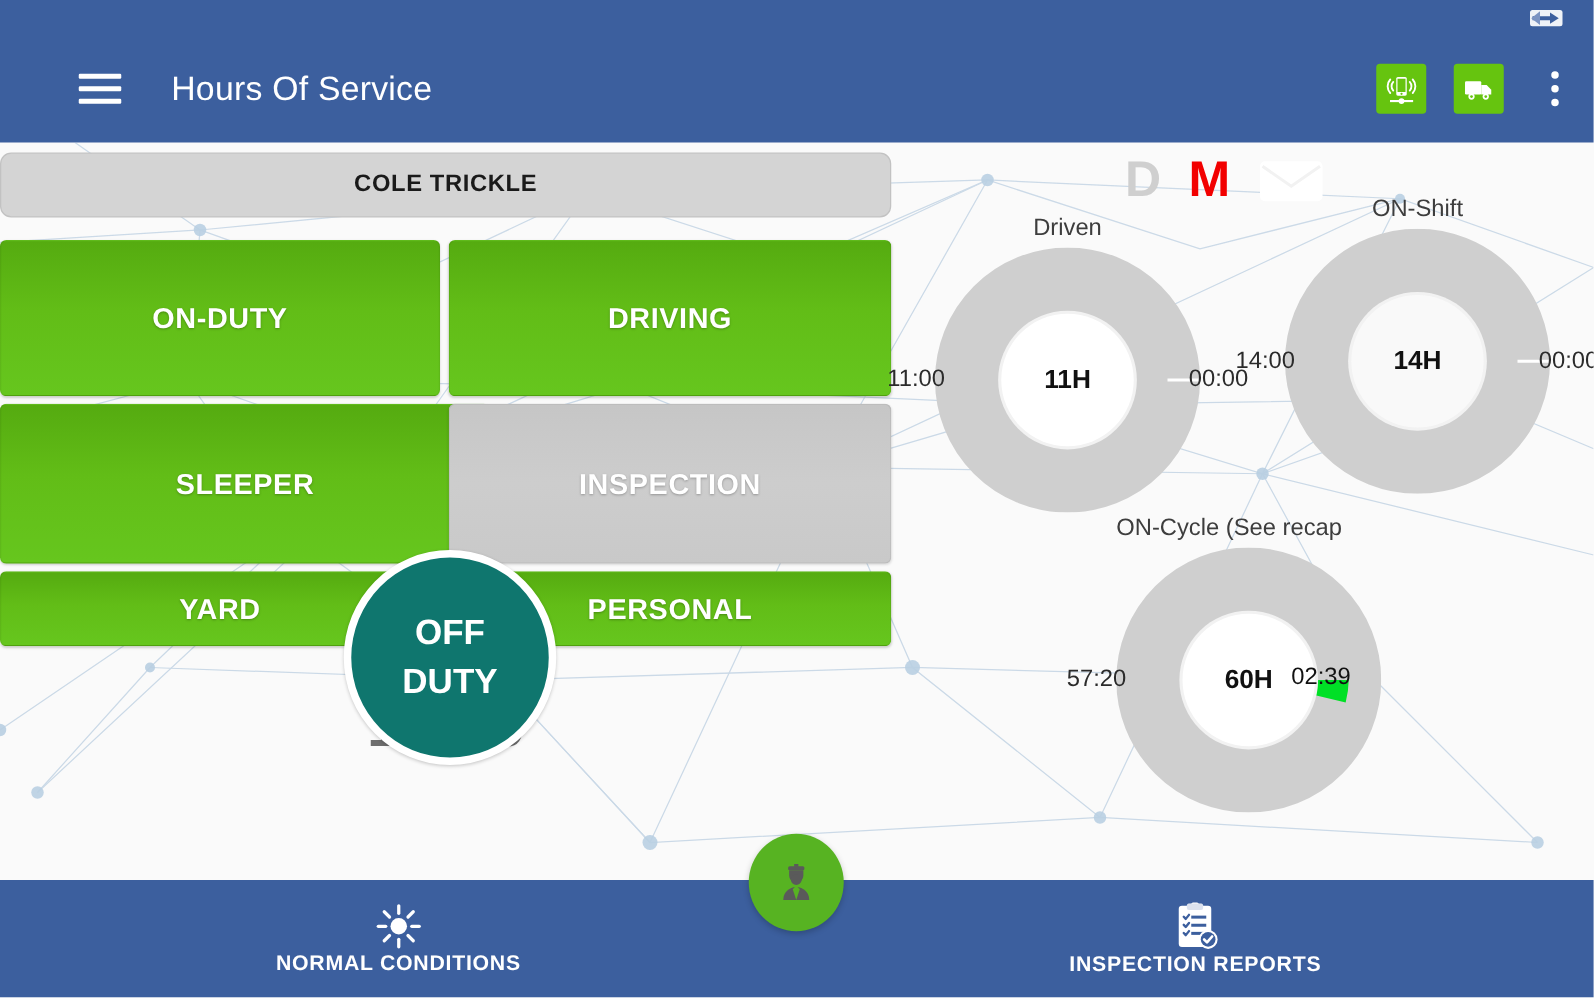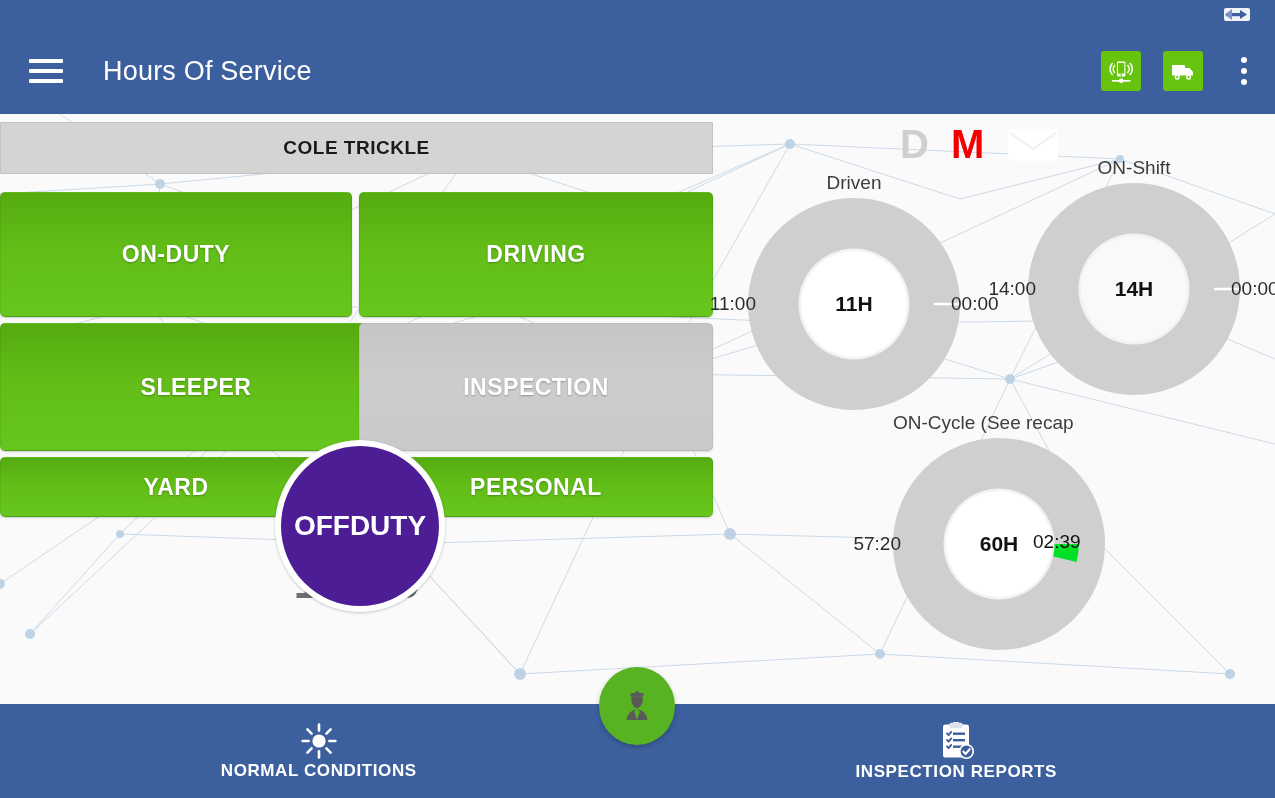--- a/index.html
+++ b/index.html
@@ -28,20 +28,21 @@
     width: 30px; height: 17px;
   }
 
   
   .appbar {
     position: absolute; top: 28px; left: 0;
     width: 1275px; height: 86px;
     background: #3c5f9e;
     display: flex; align-items: center;
     z-index: 35;
+    padding-left: 34px;
   }
   .hamburger {
     width: 34px; height: 24px;
     margin-left: 29px;
     display: flex; flex-direction: column; justify-content: space-between;
     cursor: pointer;
   }
   .hamburger span { display: block; height: 4px; background: #ffffff; border-radius: 1px; }
 
   .appbar-title {
@@ -97,21 +98,21 @@
     left: 0; top: 0;
     width: 715px; height: 590px;
   }
 
   .driver-bar {
     position: absolute;
     left: 0; top: 8px;
     width: 713px; height: 52px;
     background: #d4d4d4;
     border: 1px solid #c2c2c2;
-    border-radius: 1px;
+    border-radius: 9px;
     display: flex; align-items: center; justify-content: center;
     color: #1a1a1a;
     font-size: 19px;
     font-weight: 700;
     letter-spacing: 0.5px;
     cursor: pointer;
   }
 
   .duty-grid {
     position: absolute;
@@ -145,23 +146,23 @@
   .b-sleeper  { left: 0px;   top: 131px; width: 392px; height: 128px; }
   .b-passenger{ left: 359px; top: 131px; width: 354px; height: 128px; }
   .b-yard     { left: 0px;   top: 265px; width: 352px; height: 60px;  }
   .b-personal { left: 359px; top: 265px; width: 354px; height: 60px;  }
 
   .offduty-circle {
     position: absolute;
     left: 275px; top: 248px;
     width: 170px; height: 172px;
     border-radius: 50%;
-    background: #4c1d95;
+    background: #0f766e;
     border: 6px solid #ffffff;
-    display: flex; flex-direction: row;
+    display: flex; flex-direction: column;
     align-items: center; justify-content: center;
     color: #ffffff;
     font-size: 28px;
     font-weight: 700;
     line-height: 1.38;
     z-index: 10;
     cursor: pointer;
     box-shadow: 0 1px 3px rgba(0,0,0,0.2);
   }
 

